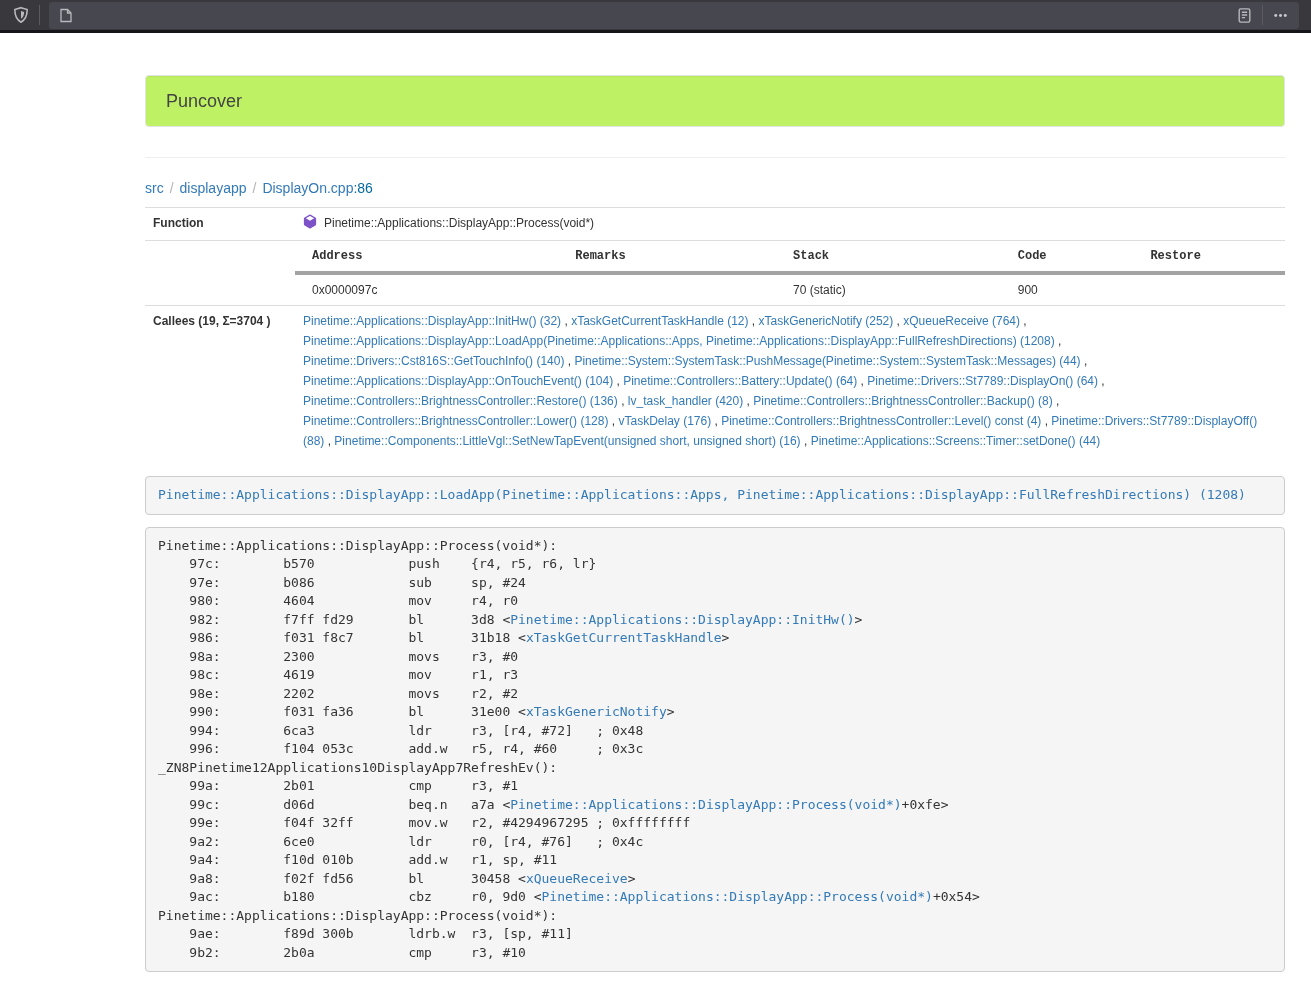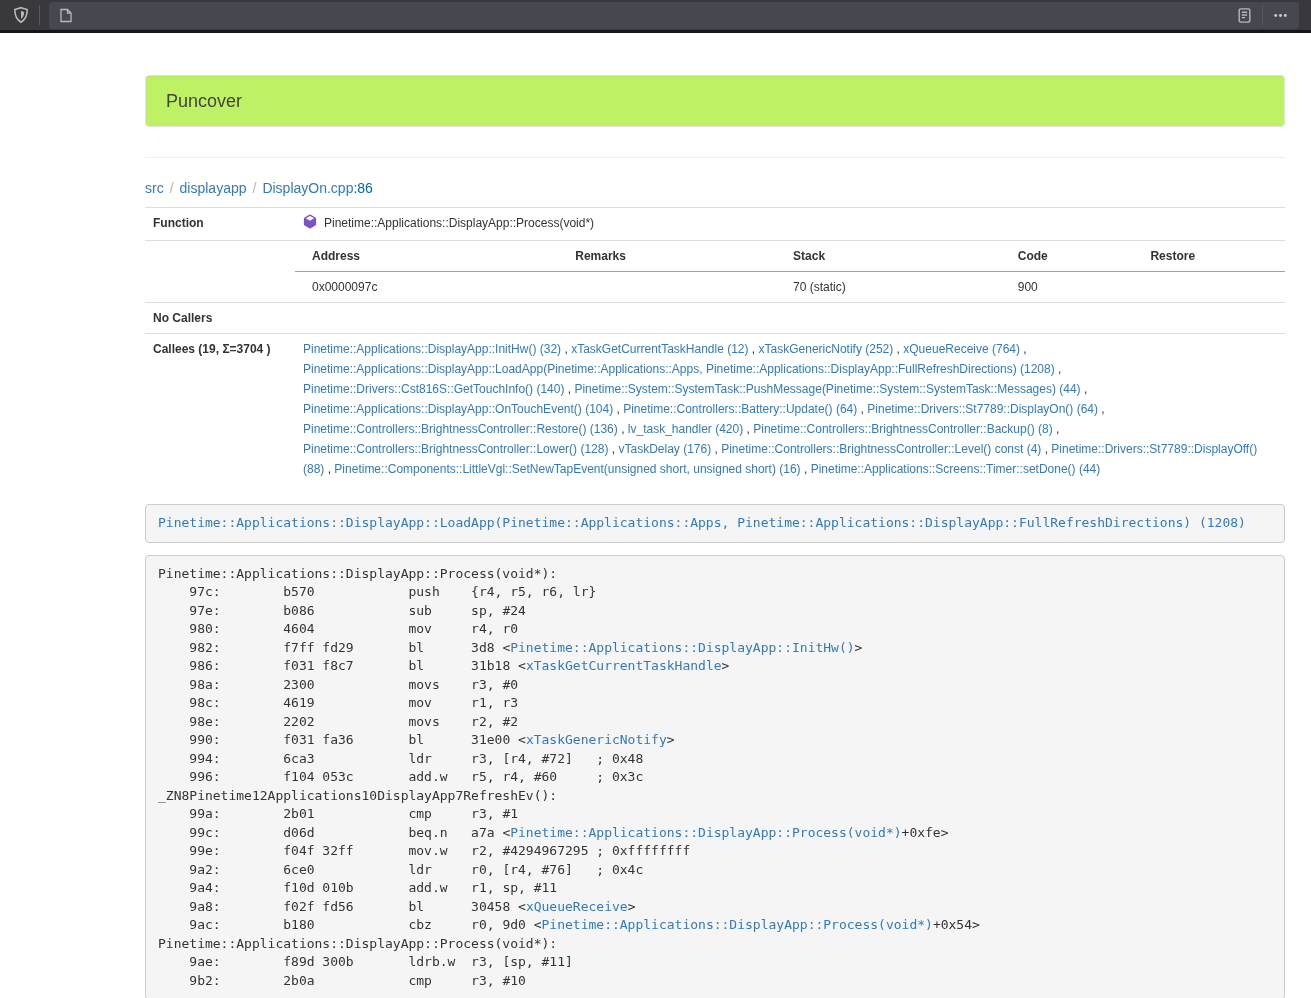--- a/index.html
+++ b/index.html
@@ -45,21 +45,21 @@
   .breadcrumb .line-no { color: #0369a1; }
 
   table.info-table { width: 100%; border-collapse: collapse; font-size: 12px; }
   table.info-table > tbody > tr > td {
     padding: 5px 8px; border-top: 1px solid #ddd; vertical-align: top; line-height: 20px;
   }
   td.lbl { font-weight: bold; width: 150px; }
   td.nested-cell { padding: 0 !important; }
   table.nested { width: 100%; border-collapse: collapse; }
   table.nested th, table.nested td { padding: 5px 8px; text-align: left; line-height: 20px; }
-  table.nested th { border-bottom: 1px solid #a3a3a3; font-weight: bold; }
+  table.nested th { border-bottom: 4px solid #a3a3a3; font-weight: bold; font-family: Liberation Mono, monospace; }
   table.nested th:first-child, table.nested td:first-child { padding-left: 17px; }
   .col-address { width: 27.5%; } .col-remarks { width: 22%; margin-left: 39px; }
   .col-stack { width: 22.7%; } .col-code { width: 13.4%; }
 
   .pkg { display: inline-block; vertical-align: -2px; margin-right: 7px; color: var(--accent-purple); }
   .fn-name { color: #333; }
 
   #callees a { color: var(--link-color); text-decoration: none; }
   #callees { line-height: 20px; margin-left: 40px; }
 
@@ -151,24 +151,20 @@
                 <td></td>
                 <td>70 (static)</td>
                 <td>900</td>
                 <td></td>
               </tr>
             </tbody>
           </table>
         </td>
       </tr>
       <tr>
-        <td class="lbl">No Callers</td>
-        <td></td>
-      </tr>
-      <tr>
         <td class="lbl">Callees (19, Σ=3704 )</td>
         <td id="callees"><a href="#">Pinetime::Applications::DisplayApp::InitHw() (32)</a> , <a href="#">xTaskGetCurrentTaskHandle (12)</a> , <a href="#">xTaskGenericNotify (252)</a> , <a href="#">xQueueReceive (764)</a> , <a href="#">Pinetime::Applications::DisplayApp::LoadApp(Pinetime::Applications::Apps, Pinetime::Applications::DisplayApp::FullRefreshDirections) (1208)</a> , <a href="#">Pinetime::Drivers::Cst816S::GetTouchInfo() (140)</a> , <a href="#">Pinetime::System::SystemTask::PushMessage(Pinetime::System::SystemTask::Messages) (44)</a> , <a href="#">Pinetime::Applications::DisplayApp::OnTouchEvent() (104)</a> , <a href="#">Pinetime::Controllers::Battery::Update() (64)</a> , <a href="#">Pinetime::Drivers::St7789::DisplayOn() (64)</a> , <a href="#">Pinetime::Controllers::BrightnessController::Restore() (136)</a> , <a href="#">lv_task_handler (420)</a> , <a href="#">Pinetime::Controllers::BrightnessController::Backup() (8)</a> , <a href="#">Pinetime::Controllers::BrightnessController::Lower() (128)</a> , <a href="#">vTaskDelay (176)</a> , <a href="#">Pinetime::Controllers::BrightnessController::Level() const (4)</a> , <a href="#">Pinetime::Drivers::St7789::DisplayOff() (88)</a> , <a href="#">Pinetime::Components::LittleVgl::SetNewTapEvent(unsigned short, unsigned short) (16)</a> , <a href="#">Pinetime::Applications::Screens::Timer::setDone() (44)</a></td>
       </tr>
     </tbody>
   </table>
 
   <pre class="codebox snippet"><a href="#">Pinetime::Applications::DisplayApp::LoadApp(Pinetime::Applications::Apps, Pinetime::Applications::DisplayApp::FullRefreshDirections) (1208)</a></pre>
 
   <pre class="codebox asm" id="asm">Pinetime::Applications::DisplayApp::Process(void*):
     97c:	b570      	push	{r4, r5, r6, lr}

